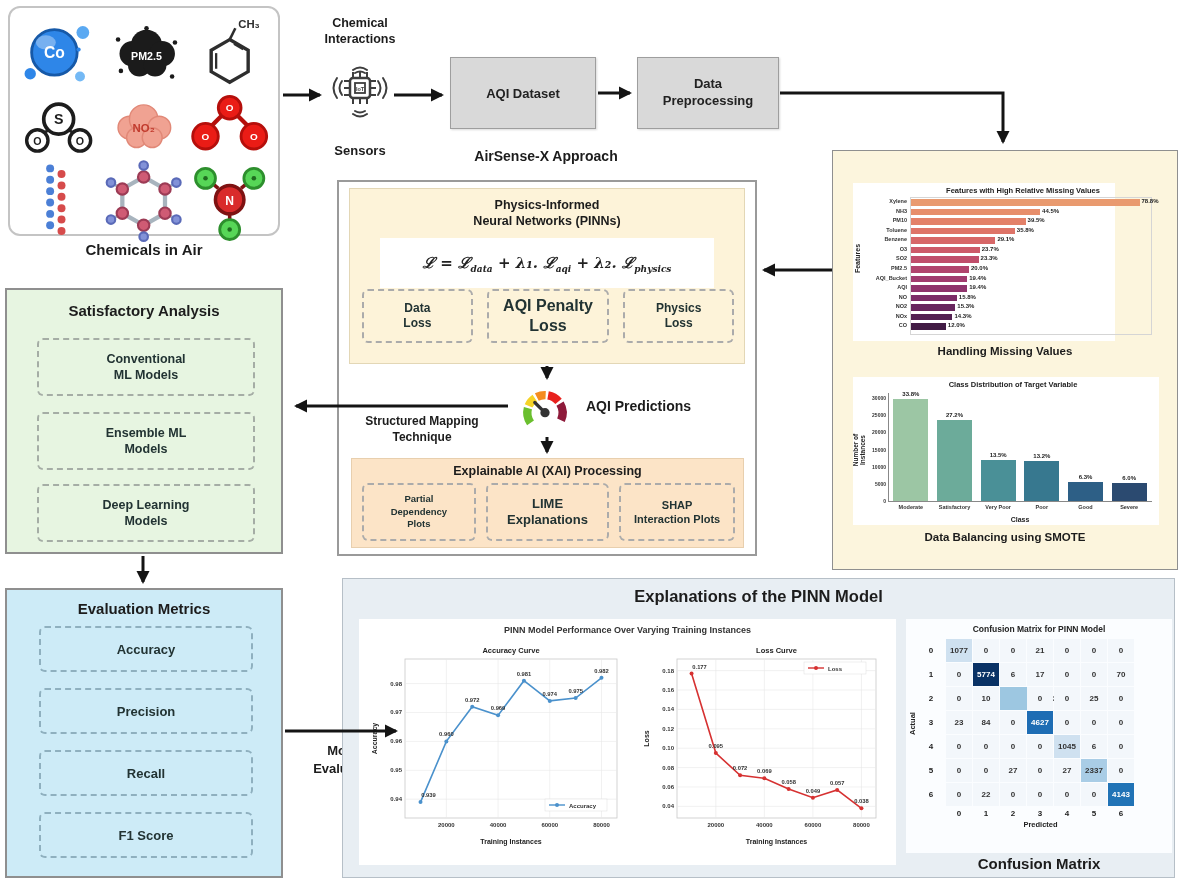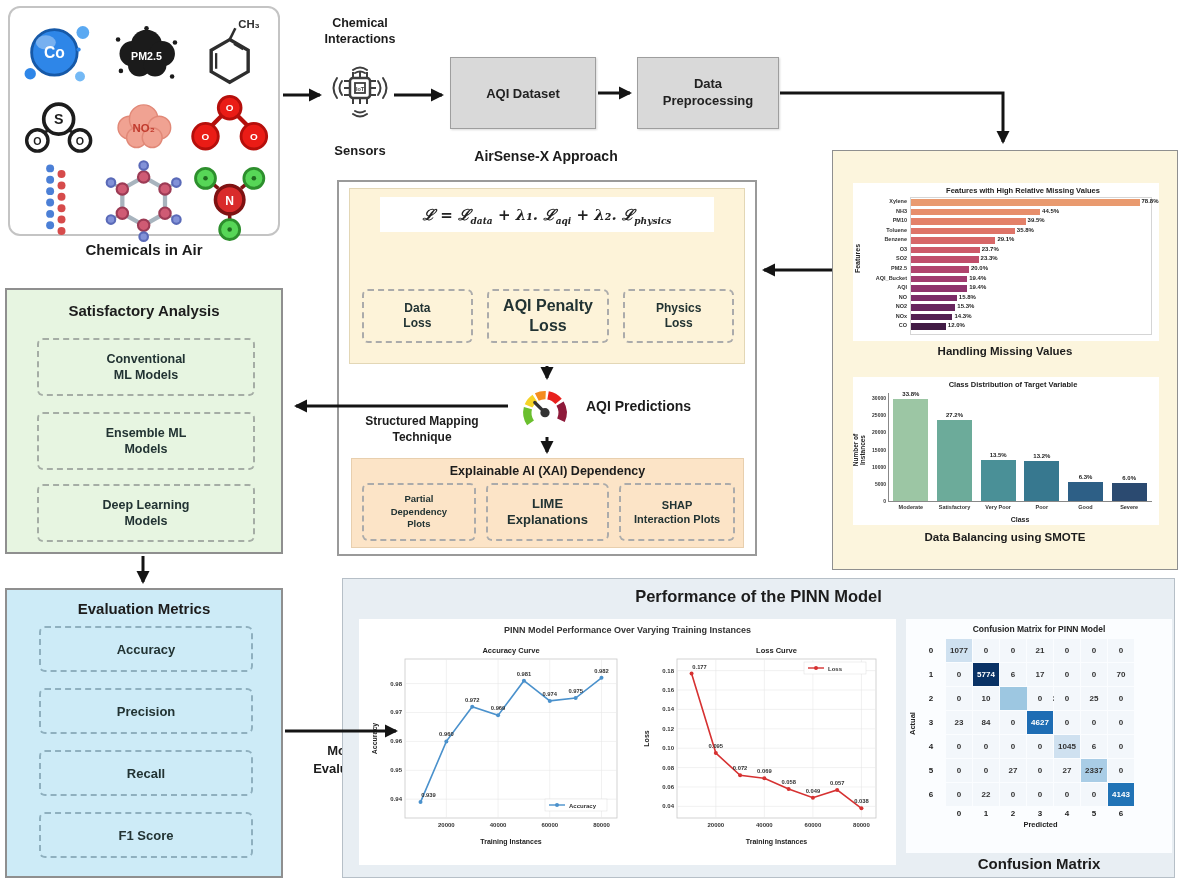--- a/index.html
+++ b/index.html
@@ -176,21 +176,23 @@
 
   <div class="abs node" style="left:450px;top:57px;width:146px;height:72px;">AQI Dataset</div>
   <div class="abs node prel" style="left:637px;top:57px;width:142px;height:72px;line-height:1.3;">Data
 Preprocessing</div>
 
   <div class="abs bold center" style="left:428px;top:148px;width:236px;font-size:14px;">AirSense-X Approach</div>
 
   <div class="abs" style="left:337px;top:180px;width:420px;height:376px;background:#fff;border:2px solid #9a9a9a;"></div>
 
   <div class="abs" style="left:349px;top:188px;width:396px;height:176px;background:#fdf3d9;border:1px solid #e3d7b6;">
-    <div style="margin:8px auto 0;width:334px;height:35px;background:#fff;display:flex;align-items:center;justify-content:center;text-align:right;">
+    <div class="bold center prel" style="margin-top:8px;font-size:12.5px;line-height:1.3;">Physics-Informed
+Neural Networks (PINNs)</div>
+    <div style="margin:8px auto 0;width:334px;height:50px;background:#fff;display:flex;align-items:center;justify-content:center;text-align:right;">
       <span class="formula"><span>ℒ = ℒ</span><sub>data</sub><span> + λ₁. ℒ</span><sub>aqi</sub><span> + λ₂. ℒ</span><sub>physics</sub></span>
     </div>
     <div style="position:absolute;left:12px;top:100px;width:372px;display:flex;gap:14px;justify-content:center;">
       <div class="dashed prel" style="width:112px;height:54px;font-size:12px;line-height:1.25;background:transparent;">Data
 Loss</div>
       <div class="dashed prel" style="width:124px;height:54px;font-size:16px;line-height:1.25;">AQI Penalty
 Loss</div>
       <div class="dashed prel" style="width:112px;height:54px;font-size:12px;line-height:1.25;">Physics
 Loss</div>
     </div>
@@ -203,21 +205,21 @@
     <path d="M33.3,13.3 A19,19 0 0 1 44.6,19.8" stroke="#e8211d" stroke-width="9" fill="none"></path>
     <path d="M46.2,22.2 A19,19 0 0 1 47.2,40.0" stroke="#8e1a3a" stroke-width="9" fill="none"></path>
     <line x1="30" y1="32" x2="19" y2="21" stroke="#333" stroke-width="3.5" stroke-linecap="round"></line>
     <circle cx="30" cy="32" r="5" fill="#333"></circle>
   </svg>
   <div class="abs bold" style="left:586px;top:398px;font-size:14px;">AQI Predictions</div>
   <div class="abs bold center prel" style="left:352px;top:414px;width:140px;font-size:12px;line-height:1.3;">Structured Mapping
 Technique</div>
 
   <div class="abs" style="left:351px;top:458px;width:393px;height:90px;background:#fce4c7;border:1px solid #e8cfae;">
-    <div class="bold center" style="margin-top:5px;font-size:12.5px;">Explainable AI (XAI) Dependency</div>
+    <div class="bold center" style="margin-top:5px;font-size:12.5px;">Explainable AI (XAI) Processing</div>
     <div style="position:absolute;left:10px;top:24px;width:373px;display:flex;gap:10px;justify-content:center;">
       <div class="dashed prel" style="width:118px;height:58px;font-size:9.5px;line-height:1.3;">Partial
 Dependency
 Plots</div>
       <div class="dashed prel" style="width:128px;height:58px;font-size:13px;line-height:1.25;">LIME
 Explanations</div>
       <div class="dashed prel" style="width:120px;height:58px;font-size:11px;line-height:1.3;">SHAP
 Interaction Plots</div>
     </div>
   </div>
@@ -237,21 +239,21 @@
     <div class="dashed" style="position:absolute;left:32px;top:36px;width:214px;height:46px;font-size:13px;border-color:#8fb0bf;">Accuracy</div>
     <div class="dashed" style="position:absolute;left:32px;top:98px;width:214px;height:46px;font-size:13px;border-color:#8fb0bf;">Precision</div>
     <div class="dashed" style="position:absolute;left:32px;top:160px;width:214px;height:46px;font-size:13px;border-color:#8fb0bf;">Recall</div>
     <div class="dashed" style="position:absolute;left:32px;top:222px;width:214px;height:46px;font-size:13px;border-color:#8fb0bf;">F1 Score</div>
   </div>
 
   <div class="abs bold center prel" style="left:298px;top:742px;width:96px;font-size:13px;line-height:1.35;">Model
 Evaluation</div>
 
   <div class="abs" style="left:832px;top:150px;width:346px;height:420px;background:#fcf5dd;border:1.5px solid #8f8f8f;">
-    <div class="whitebox" id="chart-missing" style="left:20px;top:32px;width:306px;height:158px;">
+    <div class="whitebox" id="chart-missing" style="left:20px;top:32px;width:262px;height:158px;">
         <div style="left: 40px; top: 3px; width: 260px; text-align: center; font-size: 7.5px; font-weight: bold; color: rgb(34, 34, 34); position: absolute;">Features with High Relative Missing Values</div>
         <div style="left: -19px; top: 72px; width: 46px; text-align: center; font-size: 7px; font-weight: bold; color: rgb(34, 34, 34); transform: rotate(-90deg); position: absolute;">Features</div>
         <div style="left: 57px; top: 14px; width: 1px; height: 138px; background: rgb(136, 136, 136); position: absolute;"></div>
         <div style="left: 57px; top: 14px; width: 242px; height: 138px; border: 0.5px solid rgb(213, 213, 213); position: absolute;"></div>
         <div style="left: 0px; top: 15px; width: 54px; text-align: right; font-size: 5.5px; font-weight: bold; color: rgb(51, 51, 51); position: absolute;">Xylene</div>
         <div style="left: 58px; top: 16px; width: 228.52px; height: 6.5px; background: rgb(233, 154, 111); position: absolute;"></div>
         <div style="left: 288.52px; top: 15px; font-size: 6px; font-weight: bold; color: rgb(34, 34, 34); position: absolute;">78.8%</div>
         <div style="left: 0px; top: 24.5714px; width: 54px; text-align: right; font-size: 5.5px; font-weight: bold; color: rgb(51, 51, 51); position: absolute;">NH3</div>
         <div style="left: 58px; top: 25.5714px; width: 129.05px; height: 6.5px; background: rgb(231, 142, 107); position: absolute;"></div>
         <div style="left: 189.05px; top: 24.5714px; font-size: 6px; font-weight: bold; color: rgb(34, 34, 34); position: absolute;">44.5%</div>
@@ -322,21 +324,21 @@
         <div style="left: 209.033px; top: 96.8px; width: 46.9333px; text-align: center; font-size: 6px; font-weight: bold; color: rgb(34, 34, 34); position: absolute;">6.3%</div>
         <div style="left: 202.5px; top: 127px; width: 60px; text-align: center; font-size: 5.5px; font-weight: bold; color: rgb(51, 51, 51); white-space: nowrap; position: absolute;">Good</div>
         <div style="left: 258.7px; top: 105.829px; width: 34.9333px; height: 18.1714px; background: rgb(43, 74, 112); position: absolute;"></div>
         <div style="left: 252.7px; top: 97.8286px; width: 46.9333px; text-align: center; font-size: 6px; font-weight: bold; color: rgb(34, 34, 34); position: absolute;">6.0%</div>
         <div style="left: 246.167px; top: 127px; width: 60px; text-align: center; font-size: 5.5px; font-weight: bold; color: rgb(51, 51, 51); white-space: nowrap; position: absolute;">Severe</div>
       </div>
     <div class="caption" style="position:absolute;left:0;top:380px;width:100%;font-size:11.5px;">Data Balancing using SMOTE</div>
   </div>
 
   <div class="abs" style="left:342px;top:578px;width:833px;height:300px;background:#e8eef3;border:1px solid #b6bfc7;">
-    <div class="panel-title" style="margin-top:8px;font-size:16.5px;">Performance of the PINN Model</div>
+    <div class="panel-title" style="margin-top:8px;font-size:16.5px;">Explanations of the PINN Model</div>
     <div class="whitebox" style="left:16px;top:40px;width:537px;height:246px;">
       <div class="bold center" style="margin-top:6px;font-size:9px;color:#333;">PINN Model Performance Over Varying Training Instances</div>
       <svg id="chart-acc" width="258" height="205" style="position:absolute;left:10px;top:24px;">
           <rect x="36" y="16" width="212" height="159" fill="#fff" stroke="#c9c9c9" stroke-width="0.8"></rect>
           <line x1="36" y1="156.20909090909106" x2="248" y2="156.20909090909106" stroke="#e7e7e7" stroke-width="0.6"></line>
           <text x="33" y="158.20909090909106" text-anchor="end" font-size="6" font-weight="bold" fill="#333">0.94</text>
           <line x1="36" y1="127.30000000000015" x2="248" y2="127.30000000000015" stroke="#e7e7e7" stroke-width="0.6"></line>
           <text x="33" y="129.30000000000015" text-anchor="end" font-size="6" font-weight="bold" fill="#333">0.95</text>
           <line x1="36" y1="98.39090909090925" x2="248" y2="98.39090909090925" stroke="#e7e7e7" stroke-width="0.6"></line>
           <text x="33" y="100.39090909090925" text-anchor="end" font-size="6" font-weight="bold" fill="#333">0.96</text>

